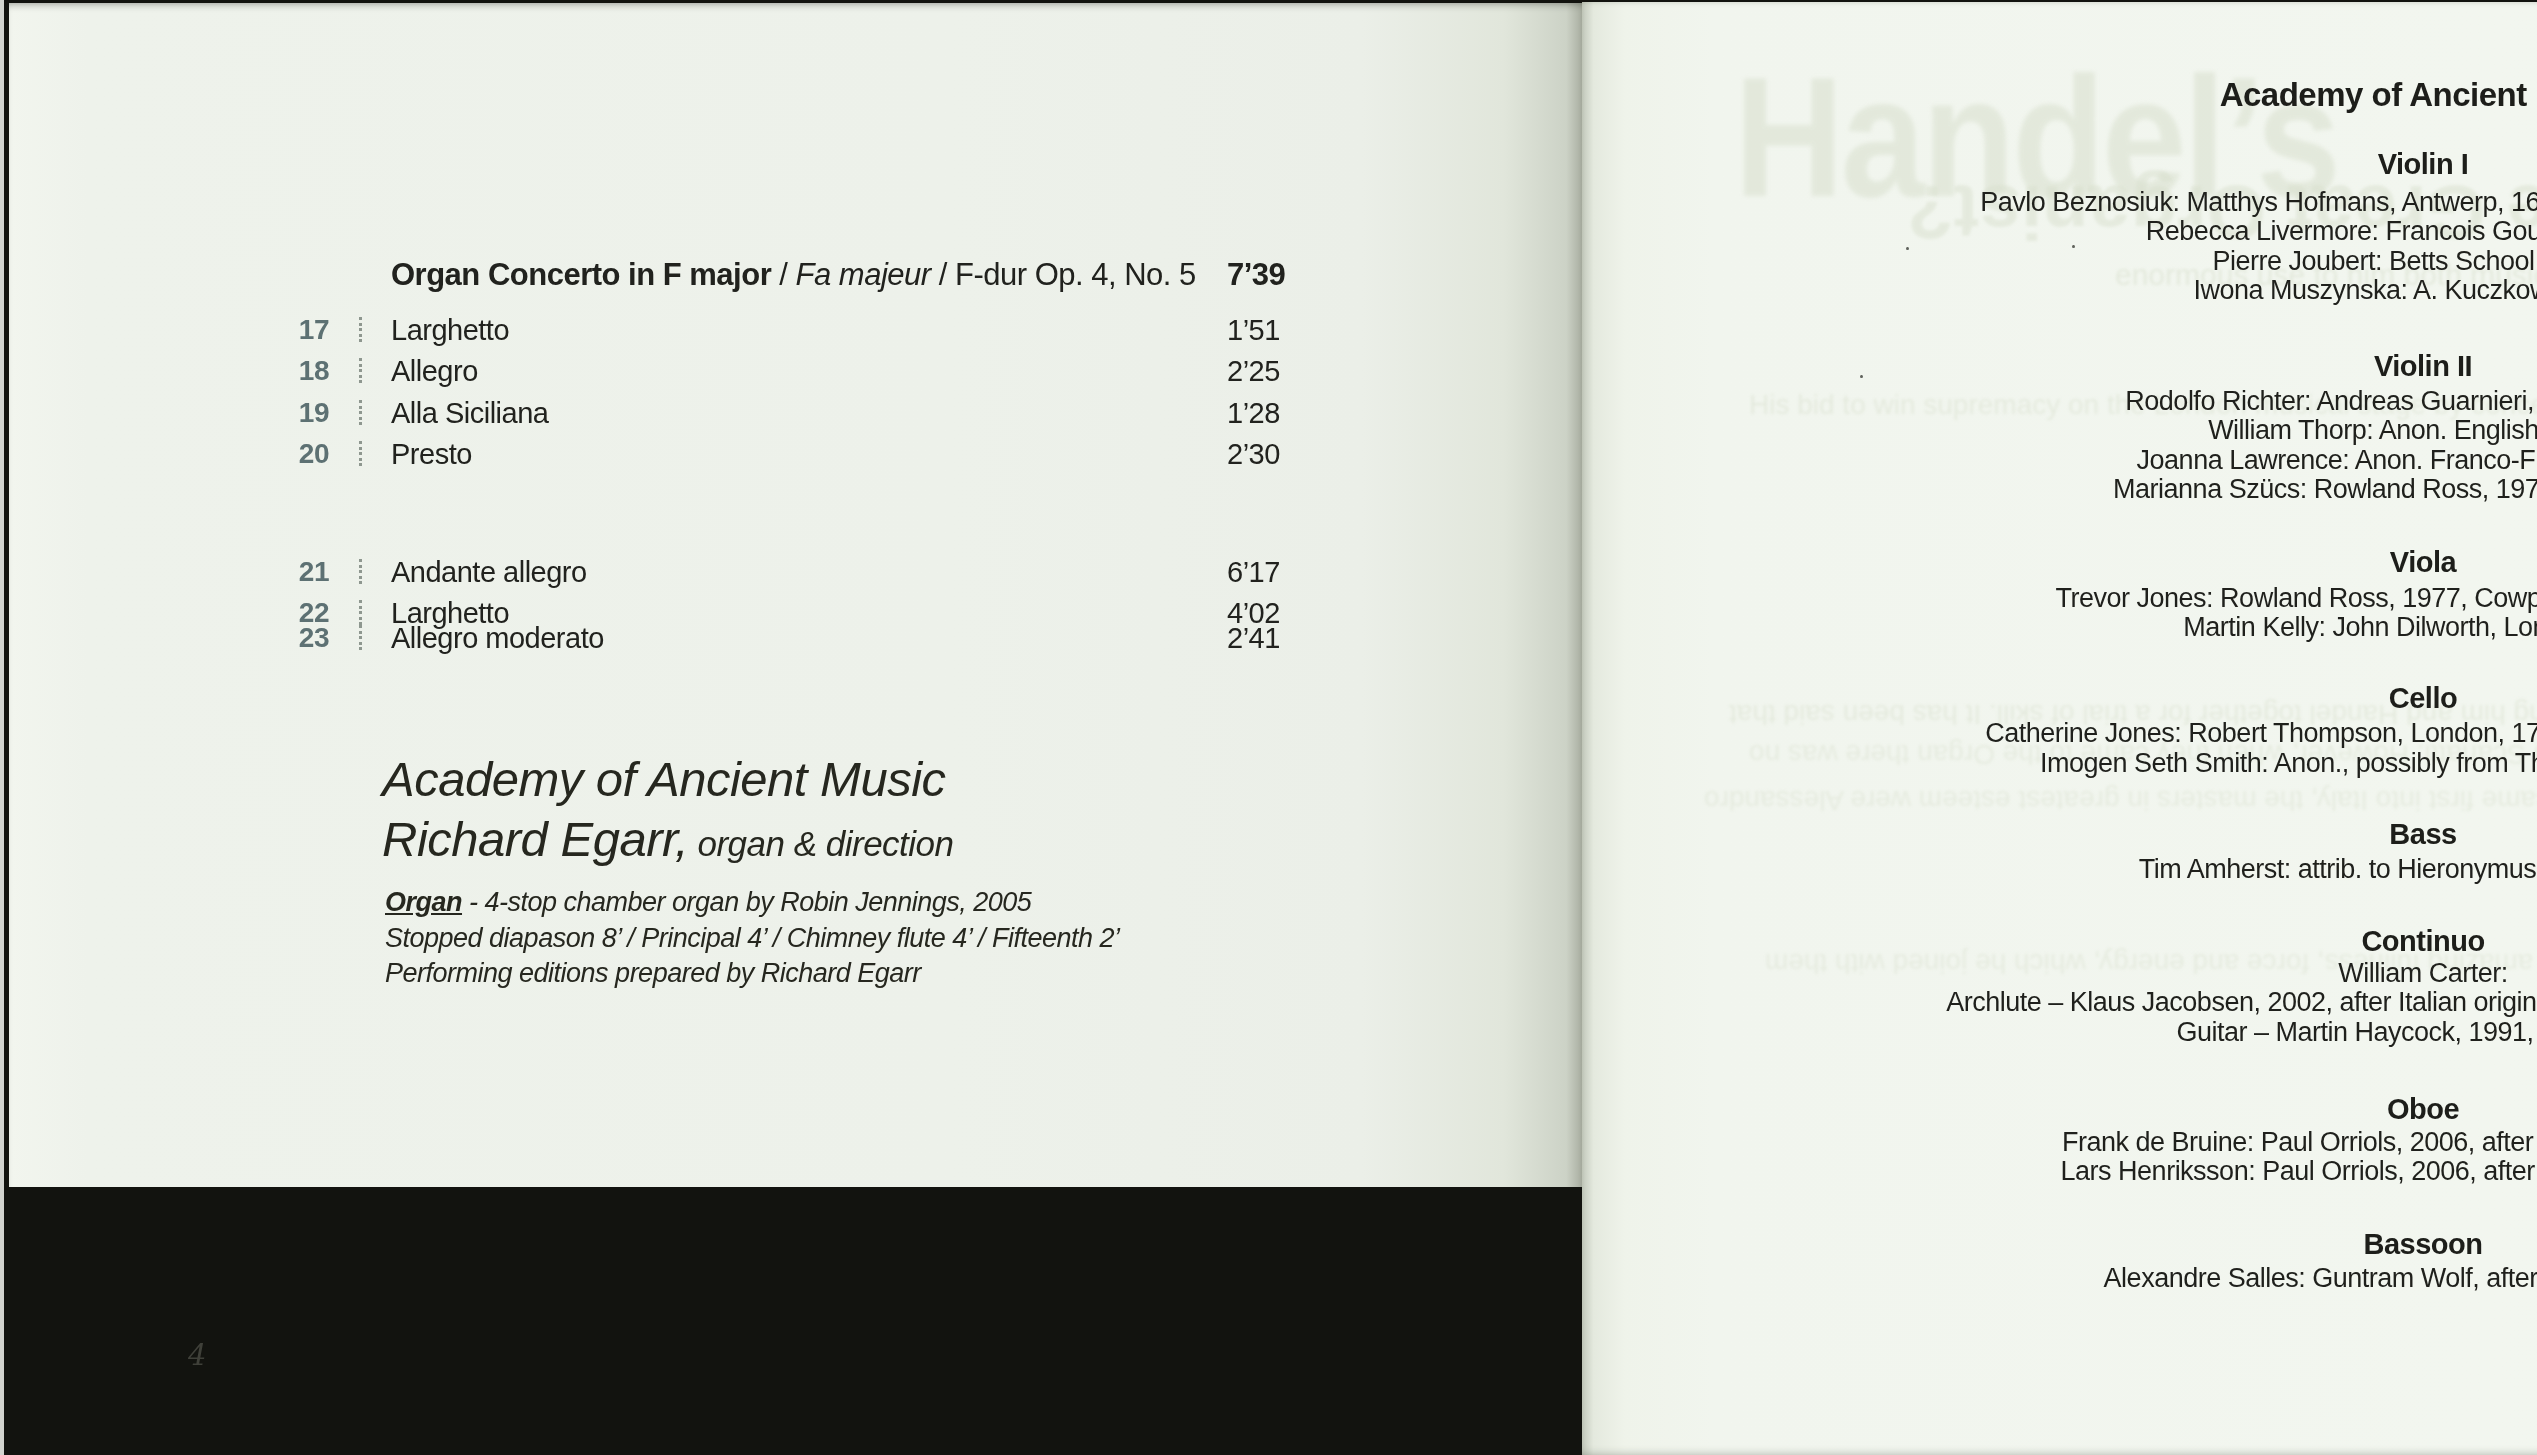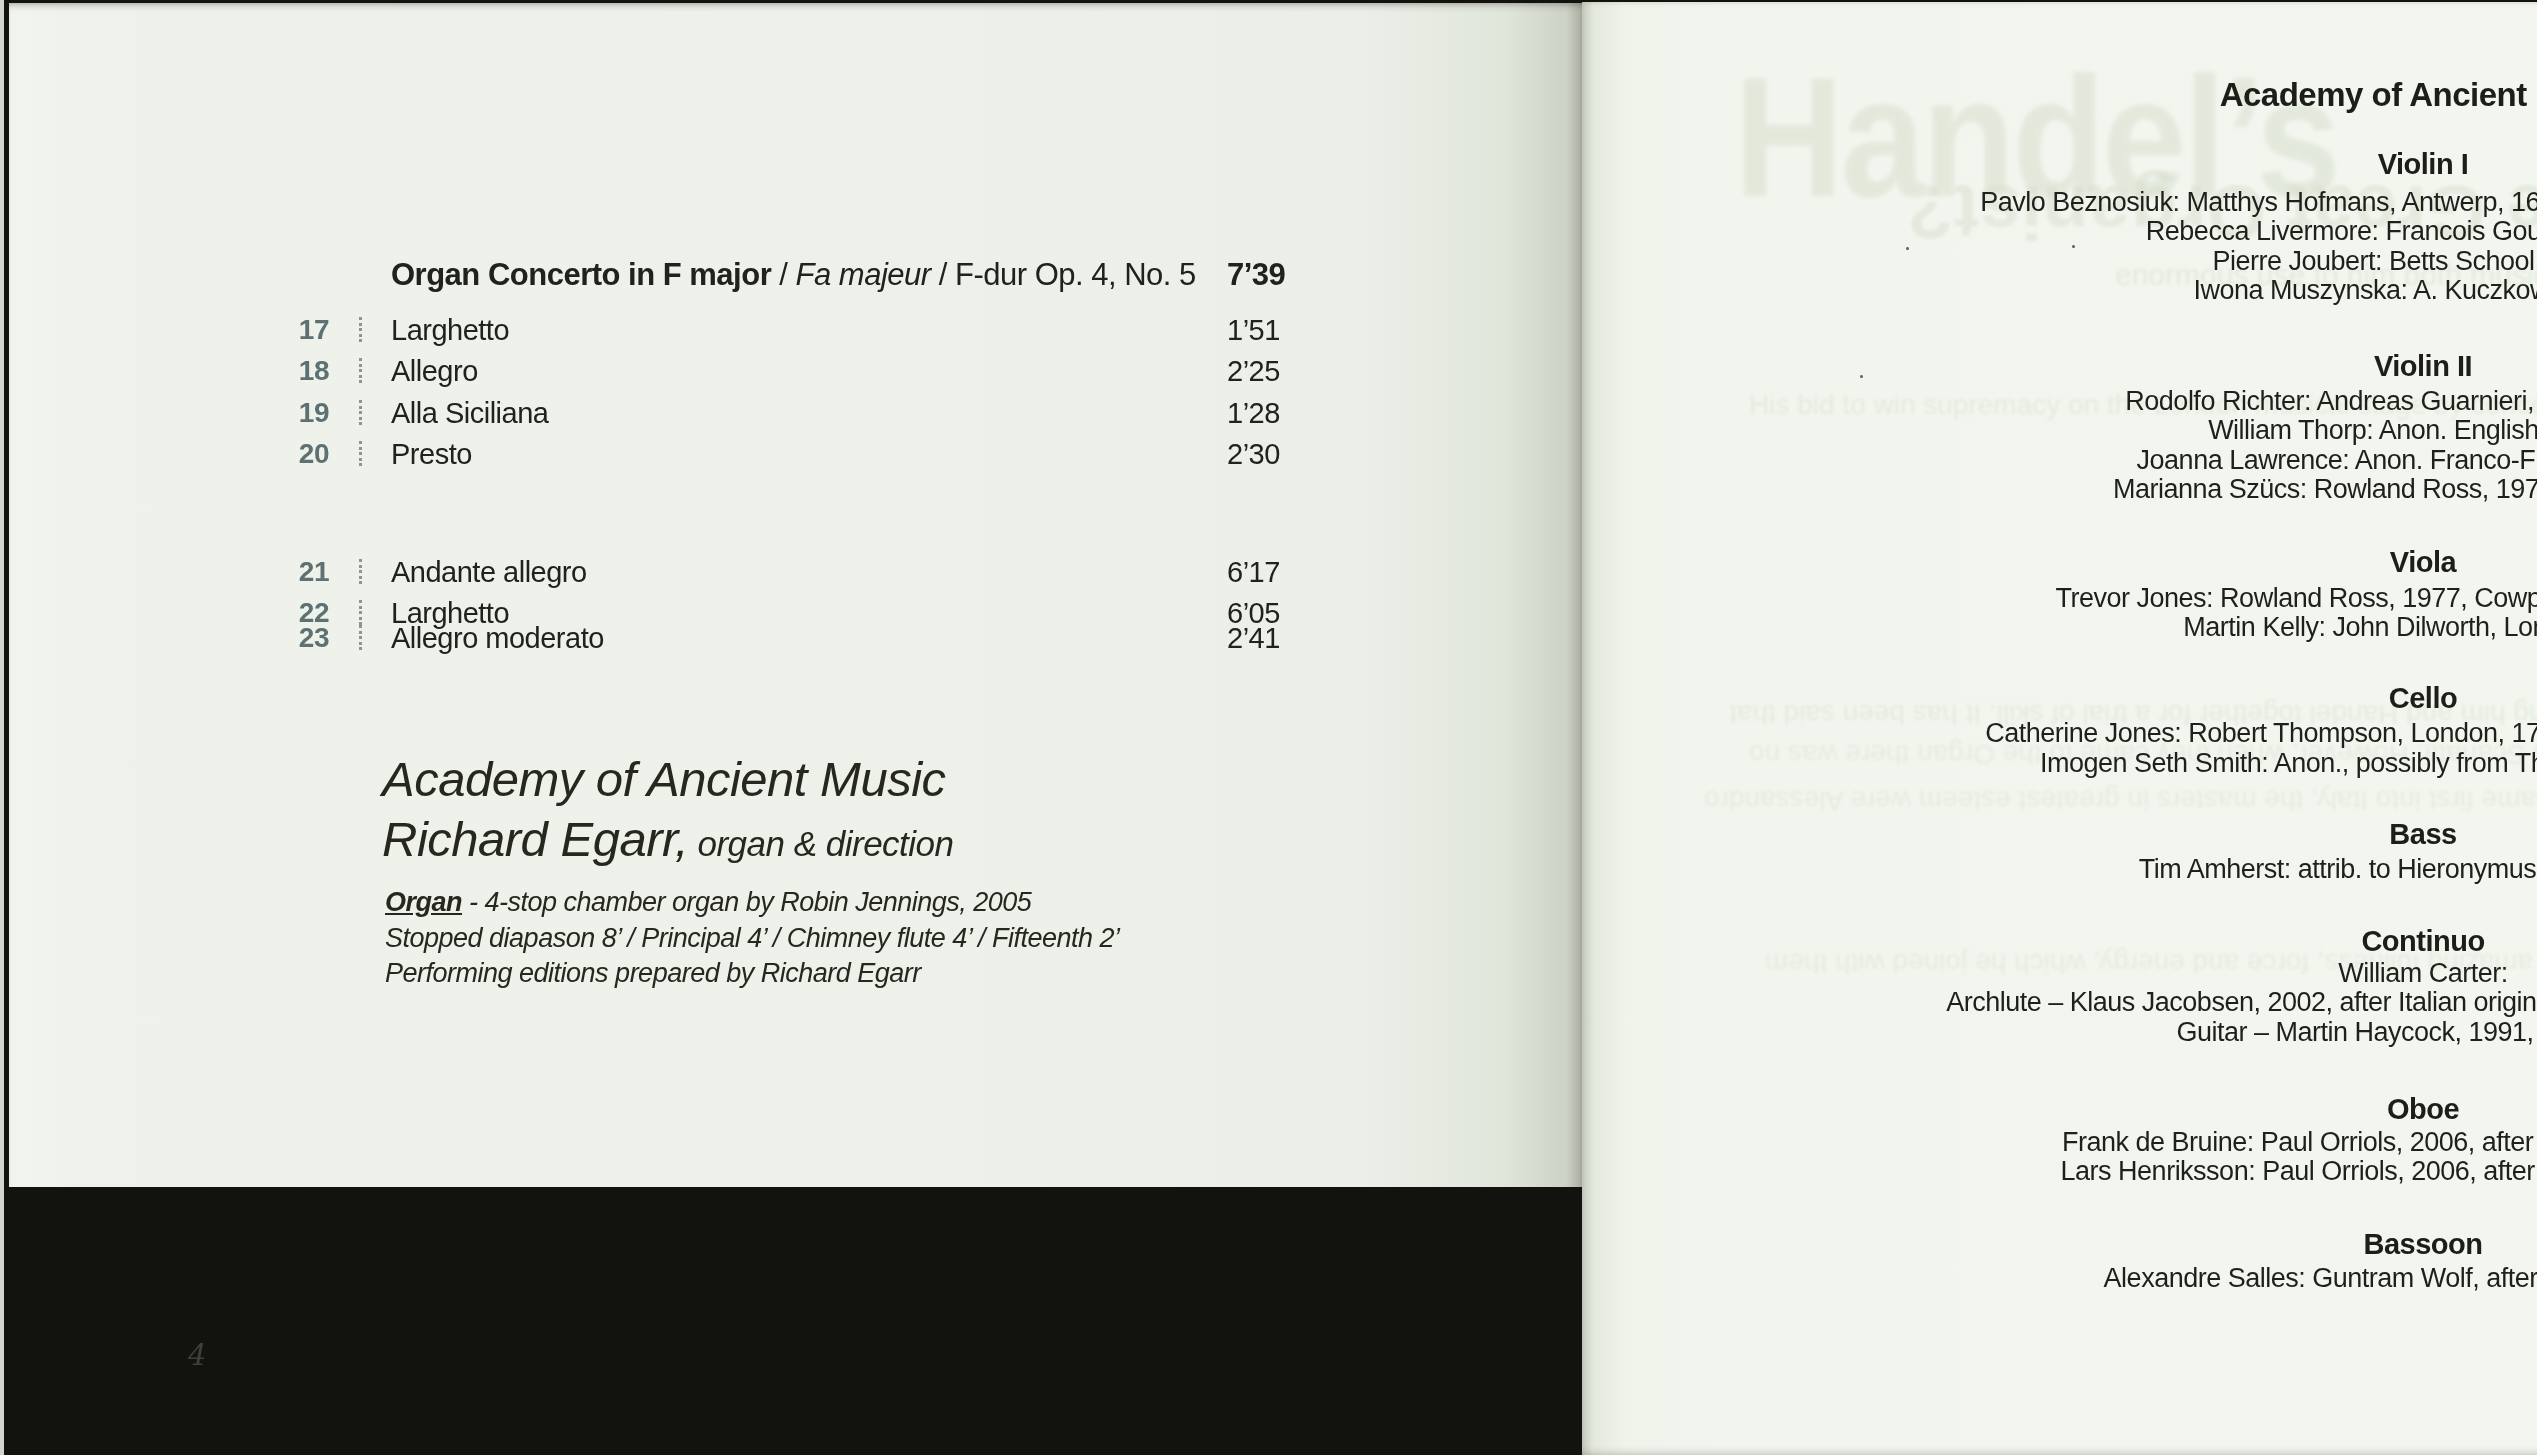--- a/index.html
+++ b/index.html
@@ -86,21 +86,21 @@
     <div class="lp-row txt" style="top:553px">
       <span class="lp-num">21</span>
       <span class="lp-dots"></span>
       <span class="lp-name">Andante allegro</span>
       <span class="lp-time">6’17</span>
     </div>
     <div class="lp-row txt" style="top:594px">
       <span class="lp-num">22</span>
       <span class="lp-dots"></span>
       <span class="lp-name">Larghetto</span>
-      <span class="lp-time">6’05</span>
+      <span class="lp-time">4’02</span>
     </div>
     <div class="lp-row txt" style="top:619px">
       <span class="lp-num">23</span>
       <span class="lp-dots"></span>
       <span class="lp-name">Allegro moderato</span>
       <span class="lp-time">2’41</span>
     </div>
 
     <div class="credit-big txt" style="top:750px">Academy of Ancient Music</div>
     <div class="credit-big txt" style="top:810px"><span>Richard Egarr,</span><span class="credit-small"> organ &amp; direction</span></div>

